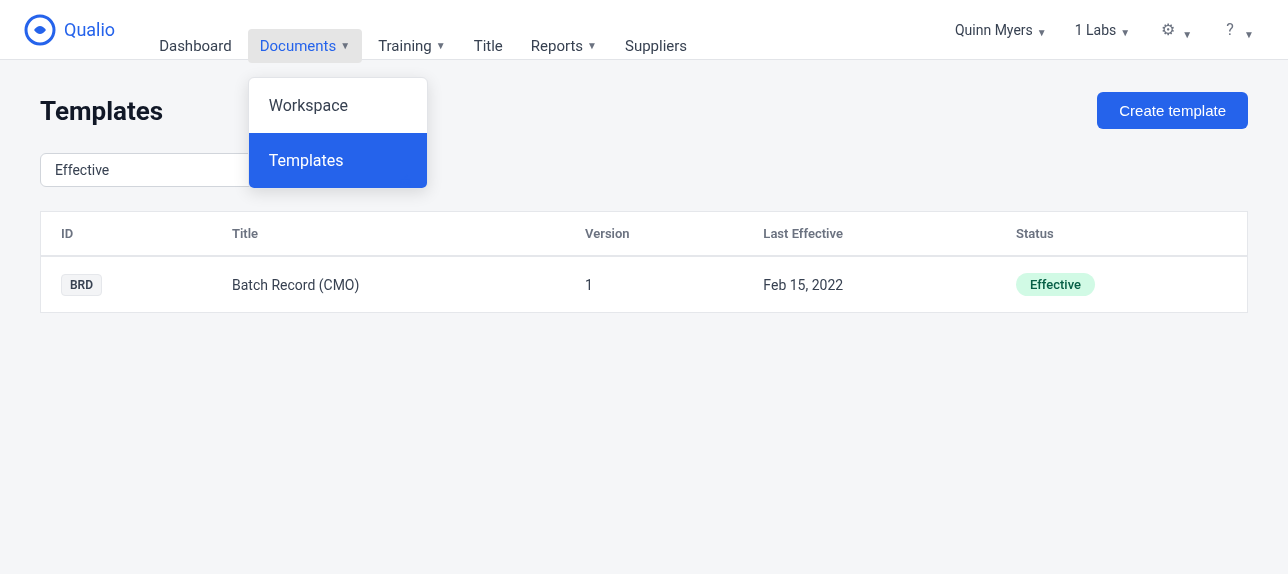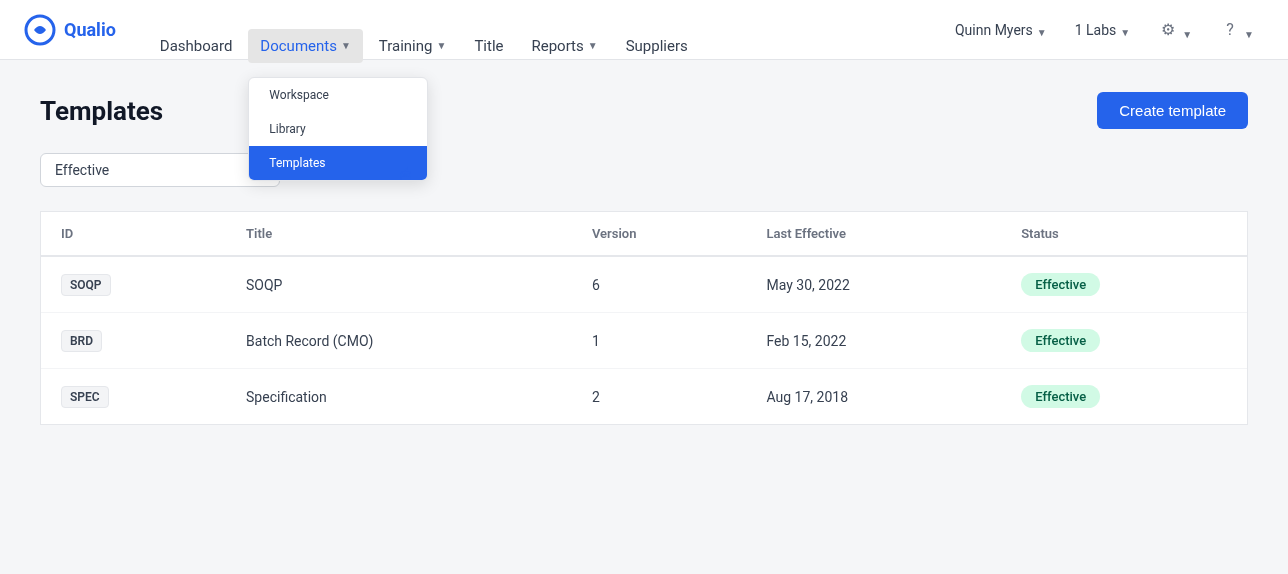--- a/index.html
+++ b/index.html
@@ -26,21 +26,21 @@
       align-items: center;
       gap: 8px;
       margin-right: 32px;
     }
     .logo-icon {
       width: 32px;
       height: 32px;
     }
     .logo-text {
       font-size: 18px;
-      font-weight: 700;
+      font-weight: 400;
       color: #2563eb;
     }
     .nav-items {
       display: flex;
       align-items: center;
       gap: 4px;
       flex: 1;
       margin-top: 32px;
     }
     .nav-item {
@@ -94,23 +94,23 @@
       left: 0;
       background: #fff;
       border: 1px solid #e2e4e8;
       border-radius: 6px;
       box-shadow: 0 4px 16px rgba(0,0,0,0.12);
       min-width: 180px;
       z-index: 200;
       overflow: hidden;
     }
     .dropdown-item {
-      padding: 10px 20px;
-      cursor: pointer;
-      font-size: 12px;
+      padding: 18px 20px;
+      cursor: pointer;
+      font-size: 16px;
       color: #374151;
     }
     .dropdown-item.selected {
       background: #2563eb;
       color: #fff;
     }
 
     
     .main-content {
       padding: 32px 40px;
@@ -224,21 +224,20 @@
   <div class="nav-items">
     <div class="nav-item">
       <span>Dashboard</span>
     </div>
     <div class="nav-item active" style="position:relative;">
       <span>Documents</span>
       <span class="nav-arrow">▼</span>
 
       <div class="dropdown-menu">
         <div class="dropdown-item">Workspace</div>
-        <div class="dropdown-item">Library</div>
         <div class="dropdown-item selected">Templates</div>
         <span style="position:absolute;bottom:-6px;right:16px;font-size:18px;pointer-events:none;">🖱</span>
       </div>
     </div>
     <div class="nav-item">
       <span>Training</span>
       <span class="nav-arrow">▼</span>
     </div>
     <div class="nav-item">
       <span>Title</span>
@@ -290,37 +289,23 @@
       <thead>
         <tr>
           <th>ID</th>
           <th>Title</th>
           <th>Version</th>
           <th>Last Effective</th>
           <th>Status</th>
         </tr>
       </thead>
       <tbody id="table-body">
-      <tr>
-            <td><span class="id-badge">SOQP</span></td>
-            <td>SOQP</td>
-            <td>6</td>
-            <td>May 30, 2022</td>
-            <td><span class="status-badge">Effective</span></td>
-          </tr>
           <tr>
             <td><span class="id-badge">BRD</span></td>
             <td>Batch Record (CMO)</td>
             <td>1</td>
             <td>Feb 15, 2022</td>
             <td><span class="status-badge">Effective</span></td>
           </tr>
-          <tr>
-            <td><span class="id-badge">SPEC</span></td>
-            <td>Specification</td>
-            <td>2</td>
-            <td>Aug 17, 2018</td>
-            <td><span class="status-badge">Effective</span></td>
-          </tr>
         </tbody>
     </table>
   </div>
 </div>
 
 </body></html>

